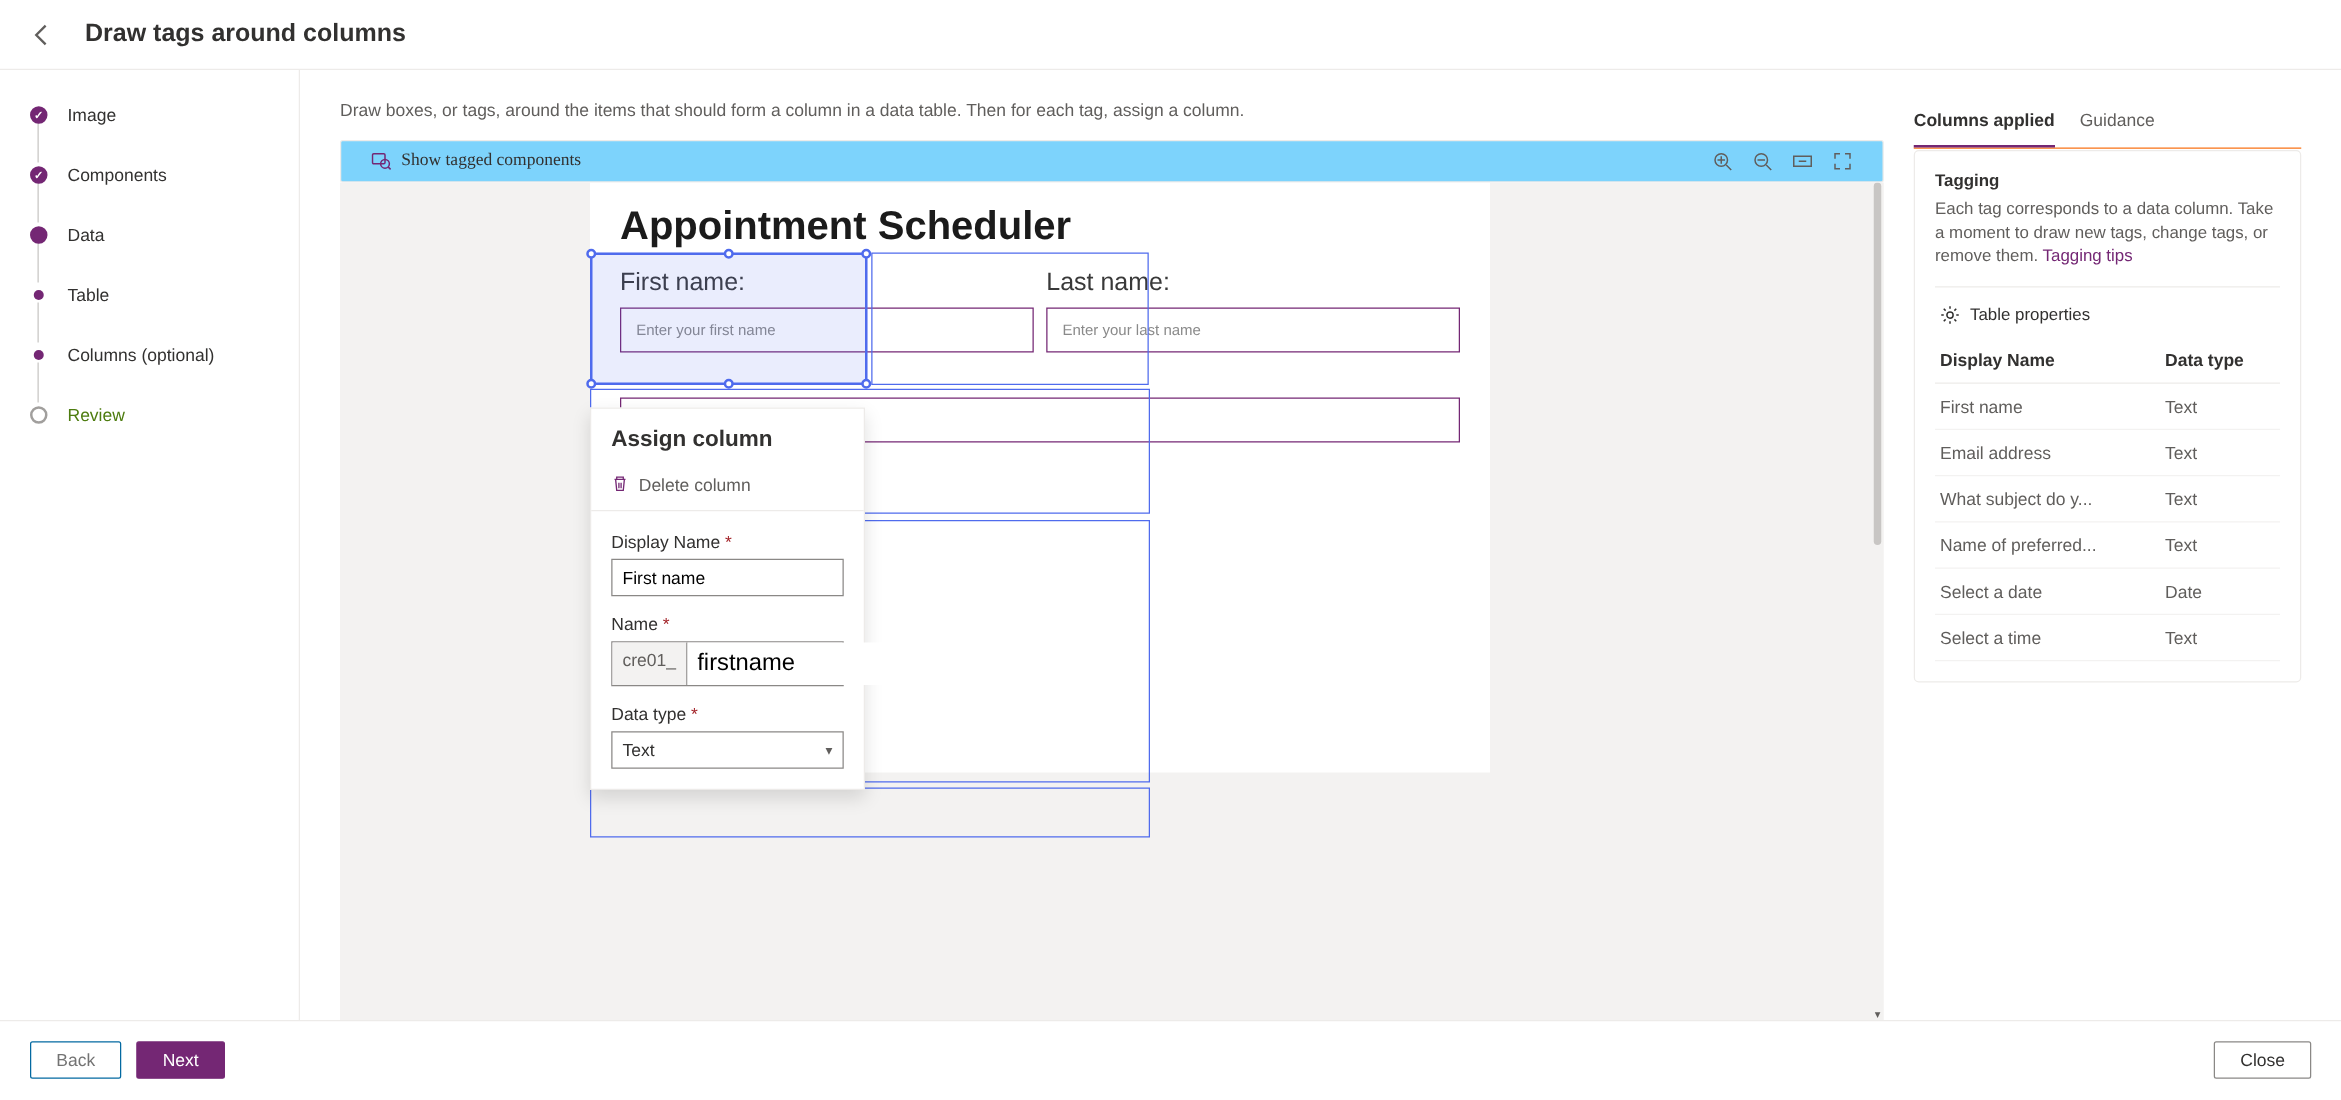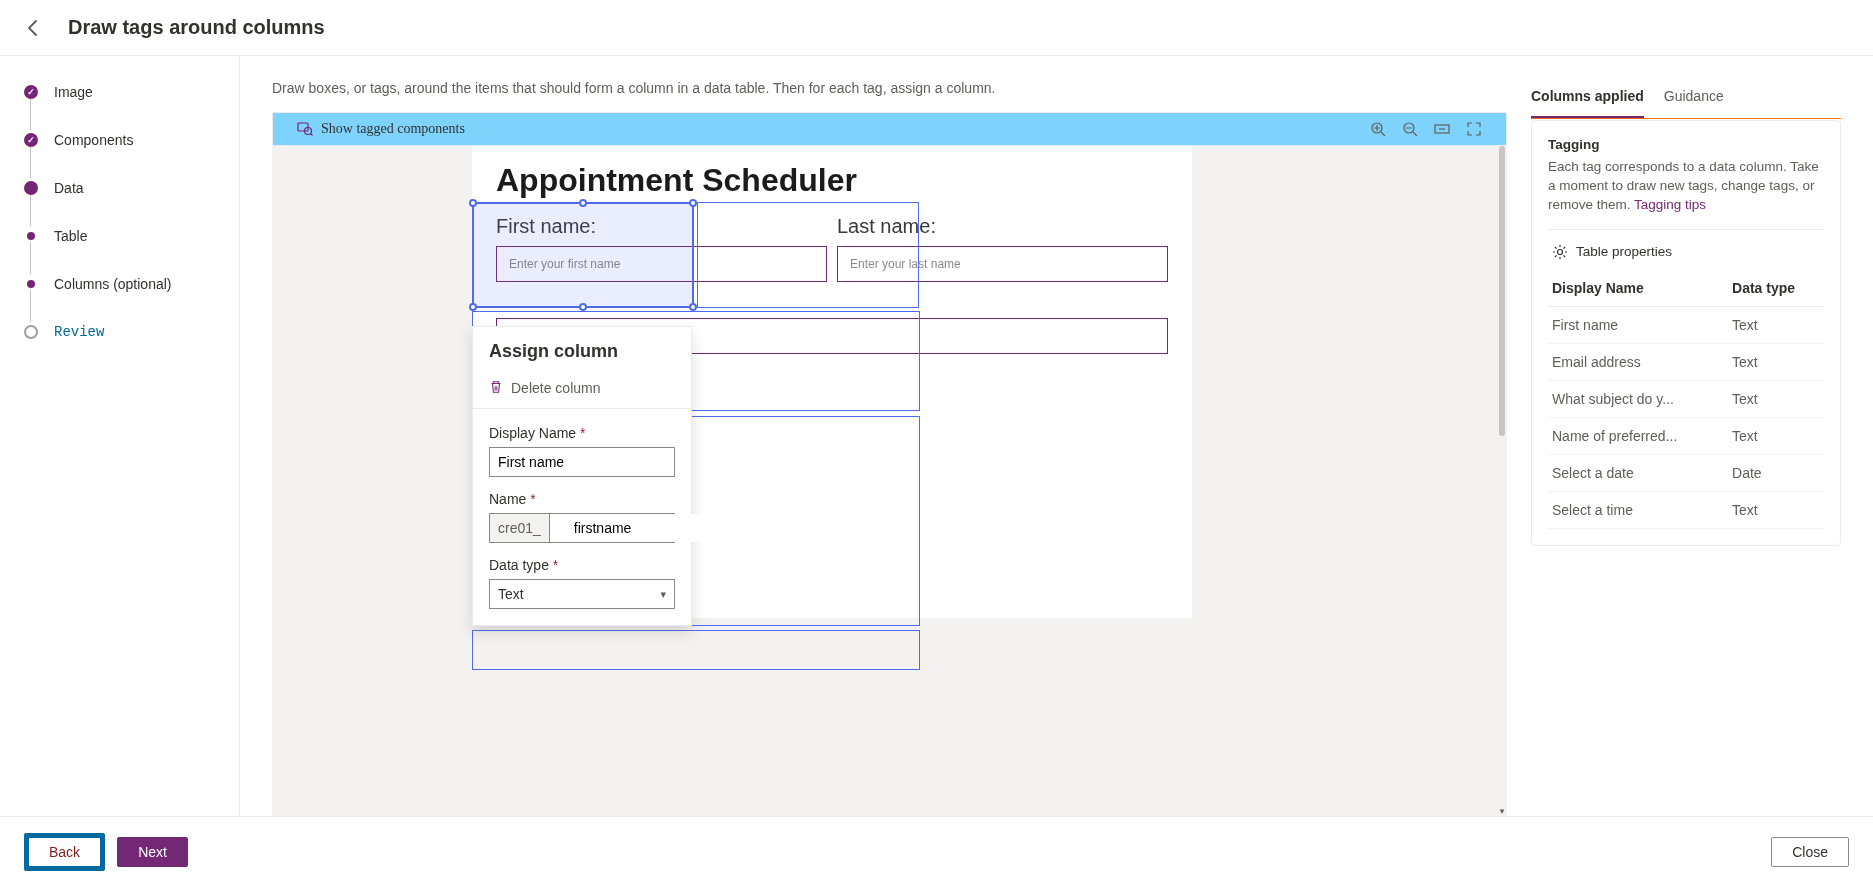--- a/index.html
+++ b/index.html
@@ -19,21 +19,21 @@
     .stepper { position: relative; }
     .step { display: flex; align-items: center; margin-bottom: 32px; position: relative; cursor: pointer; }
     .step-dot { width: 14px; height: 14px; border-radius: 50%; margin-right: 16px; border: 2px solid #742774; background: #fff; z-index: 1; display:flex; align-items:center; justify-content:center; }
     .step.done .step-dot { background: #742774; }
     .step.done .step-dot::after { content:"✓"; color:#fff; font-size:9px; font-weight:bold; line-height:1; }
     .step.current .step-dot { background: #742774; border-width:3px; }
     .step.sub .step-dot { width: 8px; height: 8px; border:none; background:#742774; margin-left:3px; margin-right:19px; }
     .step.future .step-dot { background:#fff; border:2px solid #a19f9d; }
     .step-line { position:absolute; left:6px; top:14px; width:1px; height:32px; background:#c8c6c4; }
     .step-label { color:#323130; }
-    .step.future .step-label { color:#0369a1;font-family:Liberation Mono, monospace; }
+    .step.future .step-label { color:#4d7c0f; }
 
     
     .canvas-wrap { flex:1; display:flex; flex-direction:column; }
     .instruction { font-size:14px; color:#605e5c; margin-bottom:16px; }
     .toolbar { display:flex; align-items:center; border:1px solid #edebe9; background:#7dd3fc; padding:8px 24px; border-radius:2px;font-family:Liberation Serif, serif; }
     .toolbar-left { display:flex; align-items:center; gap:8px; color:#323130; cursor:pointer; }
     .tag-icon { width:16px; height:16px; }
     .toolbar-right { margin-left:auto; display:flex; gap:16px; align-items:center; }
     .toolbar-right svg { width:16px; height:16px; cursor:pointer; color:#605e5c; }
 
@@ -56,21 +56,21 @@
     .popover { position:absolute; left:200px; top:180px; width:220px; background:#fff; border:1px solid #edebe9; box-shadow:0 6px 14px rgba(0,0,0,.13); z-index:5; }
     .pop-header { padding:14px 16px; font-size:18px; font-weight:600; }
     .pop-delete { display:flex; align-items:flex-start; gap:8px; padding:4px 16px 12px; color:#605e5c; cursor:pointer; border-bottom:1px solid #edebe9; }
     .pop-delete svg { width:14px; height:14px; }
     .pop-body { padding:16px; }
     .field-label { font-size:14px; color:#323130; margin-bottom:6px; display:block; }
     .req { color:#a4262c; }
     .field-input { width:100%; border:1px solid #8a8886; padding:6px 8px; font-size:14px; margin-bottom:14px; }
     .field-prefix-wrap { display:flex; margin-bottom:14px; border:1px solid #8a8886; }
     .prefix { background:#f3f2f1; padding:6px 8px; color:#605e5c; border-right:1px solid #8a8886; }
-    .prefix-input { border:none; padding:6px 24px; flex:1; font-size:14px; outline:none; }
+    .prefix-input { border:none; padding:6px 8px; flex:1; font-size:19px; outline:none; }
     .select-wrap { border:1px solid #8a8886; padding:6px 8px; display:flex; align-items:center; justify-content:space-between; cursor:pointer; }
     .chev { font-size:11px; color:#605e5c; }
 
     
     .right-panel { width:310px; margin-left:24px; }
     .tabs { display:flex; gap:20px; border-bottom:1px solid #f97316; margin-bottom:1px; }
     .tab { padding:8px 0 12px; cursor:pointer; color:#605e5c; }
     .tab.active { color:#323130; font-weight:600; border-bottom:2px solid #742774; }
 
     .guidance-card { border:1px solid #edebe9; border-radius:4px; padding:16px; font-size:13.5px; }
@@ -80,21 +80,21 @@
 
     .table-props-head { display:flex; align-items:center; gap:8px; padding:14px 4px 10px; border-top:1px solid #edebe9; margin-top:14px; color:#323130; font-weight:400; }
     .gear { width:16px; height:16px; }
     .props-table { width:100%; border-collapse:collapse; }
     .props-table th { text-align:left; font-weight:600; padding:10px 4px; border-bottom:1px solid #edebe9; font-size:14px; }
     .props-table td { padding:10px 4px; border-bottom:1px solid #f3f2f1; color:#605e5c; font-size:14px; white-space:nowrap; overflow:hidden; text-overflow:ellipsis; max-width:140px; }
 
     
     .footer { border-top:1px solid #edebe9; padding:16px 24px; display:flex; align-items:center; }
     .btn { padding:6px 20px; font-size:14px; cursor:pointer; border-radius:2px; }
-    .btn-secondary { background:#fff; border:5px solid #0369a1; color:#7f1d1d; margin-right:12px; }
+    .btn-secondary { background:#fff; border:1px solid #0369a1; color:#737373; margin-right:12px; }
     .btn-primary { background:#742774; border:1px solid #742774; color:#fff; }
     .btn-close { margin-left:auto; background:#fff; border:1px solid #8a8886; color:#323130; }
   </style>
 </head>
 <body>
 
 <div class="page-header">
   <svg class="back-arrow" viewBox="0 0 16 16" fill="none" stroke="currentColor" stroke-width="1.5">
       <path d="M10 2 L4 8 L10 14"></path>
     </svg>

